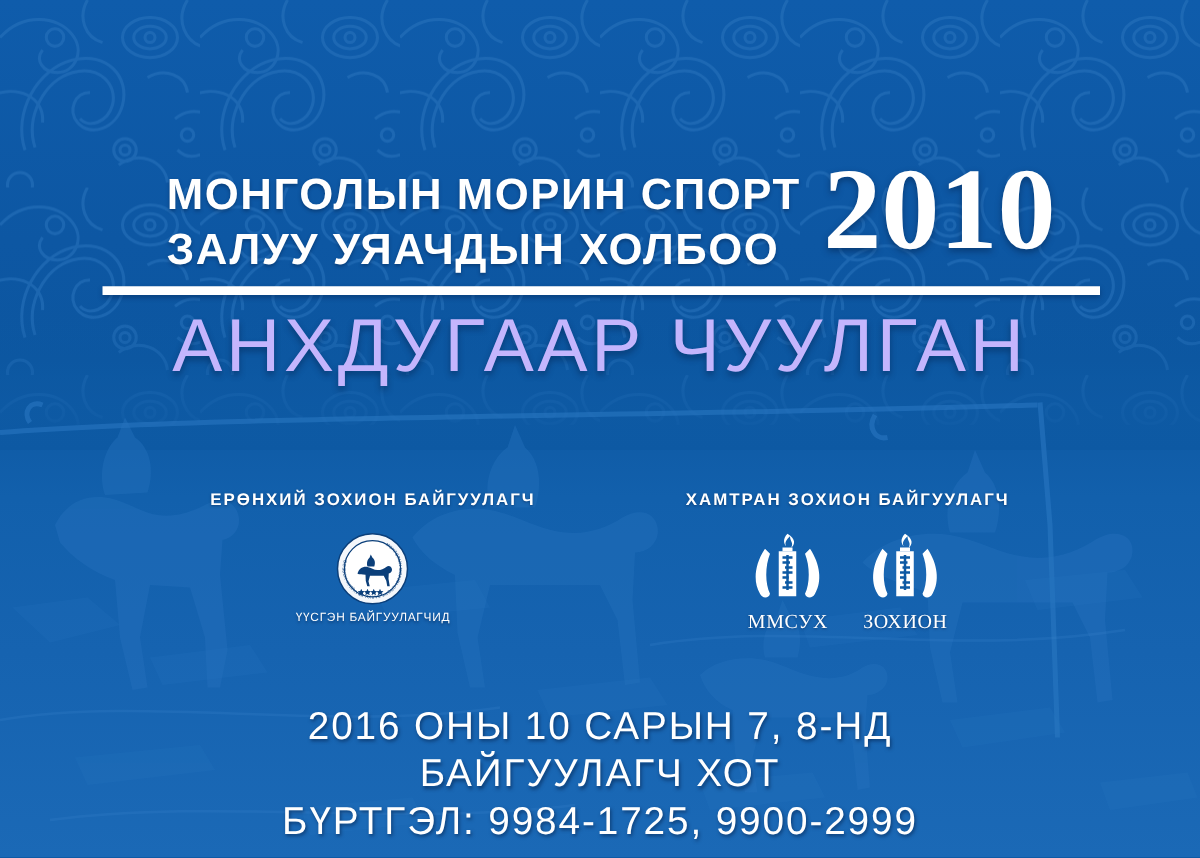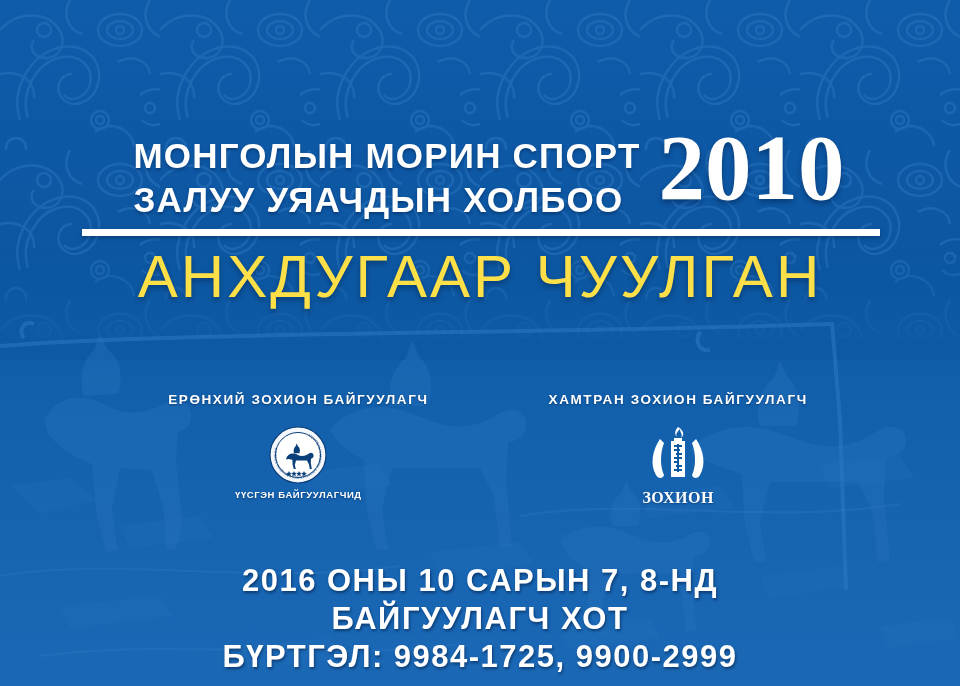--- a/index.html
+++ b/index.html
@@ -112,21 +112,21 @@
     height: 7px;
     background: #ffffff;
     box-shadow: 0 2px 4px rgba(0,28,68,0.4);
   }
 
   .title-main {
     position: absolute;
     left: 0; right: 0;
     top: 243px;
     text-align: center;
-    color: #fde047;
+    color: #c4b5fd;
     font-family: "Liberation Sans", sans-serif;
     font-weight: normal;
     font-size: 60px;
     line-height: 68px;
     letter-spacing: 3px;
     text-shadow: 0 3px 5px rgba(0,28,68,0.45);
     white-space: nowrap;
   }
 
   
@@ -160,21 +160,21 @@
     margin-top: 18px;
   }
   .logo-unit {
     display: flex;
     flex-direction: column;
     align-items: center;
   }
   .logo-caption {
     color: #ffffff;
     font-family: "Liberation Serif", serif;
-    font-weight: bold;
+    font-weight: normal;
     font-size: 16px;
     letter-spacing: 0.5px;
     margin-top: 2px;
     text-shadow: 0 1px 2px rgba(0,28,68,0.5);
   }
   .logo-caption.small {
     font-family: "Liberation Sans", sans-serif;
     font-size: 9.5px;
     letter-spacing: 0.6px;
     margin-top: 4px;
@@ -183,21 +183,21 @@
   
   .footer {
     position: absolute;
     left: 0; right: 0;
     top: 562px;
     text-align: center;
   }
   .footer-line {
     color: #ffffff;
     font-family: "Liberation Sans", sans-serif;
-    font-weight: bold;
+    font-weight: normal;
     font-size: 31px;
     line-height: 38px;
     letter-spacing: 1.5px;
     white-space: nowrap;
     text-shadow: 1px 2px 3px rgba(0,24,60,0.55);
   }
 </style>
 </head>
 <body>
 
@@ -341,20 +341,45 @@
             </svg>
             <div class="logo-caption small">ҮҮСГЭН БАЙГУУЛАГЧИД</div>
           </div>
         </div>
       </div>
 
       <div class="org-col">
         <div class="org-heading">ХАМТРАН ЗОХИОН БАЙГУУЛАГЧ</div>
         <div class="org-logos">
 
+          <div class="logo-unit">
+            <svg width="64" height="62" viewBox="0 0 64 62">
+
+              <path d="M14,14 C6,26 4,40 10,50 C12,54 17,54 18,50 C14,42 14,28 18,18 Z" fill="#ffffff"></path>
+
+              <path d="M50,14 C58,26 60,40 54,50 C52,54 47,54 46,50 C50,42 50,28 46,18 Z" fill="#ffffff"></path>
+
+              <rect x="25" y="16" width="14" height="36" fill="#ffffff"></rect>
+
+              <g fill="#0d59a3">
+                <rect x="28" y="20" width="8" height="2"></rect>
+                <rect x="28" y="24" width="6" height="2"></rect>
+                <rect x="30" y="28" width="6" height="2"></rect>
+                <rect x="28" y="32" width="8" height="2"></rect>
+                <rect x="28" y="36" width="5" height="2"></rect>
+                <rect x="30" y="40" width="6" height="2"></rect>
+                <rect x="28" y="44" width="8" height="2"></rect>
+                <rect x="31" y="19" width="2" height="28"></rect>
+              </g>
+
+              <path d="M32,2 C28,6 29,10 31,12 C29,9 32,6 34,4 C34,8 37,9 35,13 C38,11 39,6 32,2 Z" fill="#ffffff"></path>
+              <rect x="28" y="13" width="8" height="3" fill="#ffffff"></rect>
+            </svg>
+            <div class="logo-caption">ММСУХ</div>
+          </div>
 
           <div class="logo-unit">
             <svg width="64" height="62" viewBox="0 0 64 62">
               <path d="M14,14 C6,26 4,40 10,50 C12,54 17,54 18,50 C14,42 14,28 18,18 Z" fill="#ffffff"></path>
               <path d="M50,14 C58,26 60,40 54,50 C52,54 47,54 46,50 C50,42 50,28 46,18 Z" fill="#ffffff"></path>
               <rect x="25" y="16" width="14" height="36" fill="#ffffff"></rect>
               <g fill="#0d59a3">
                 <rect x="28" y="20" width="8" height="2"></rect>
                 <rect x="28" y="24" width="6" height="2"></rect>
                 <rect x="30" y="28" width="6" height="2"></rect>

